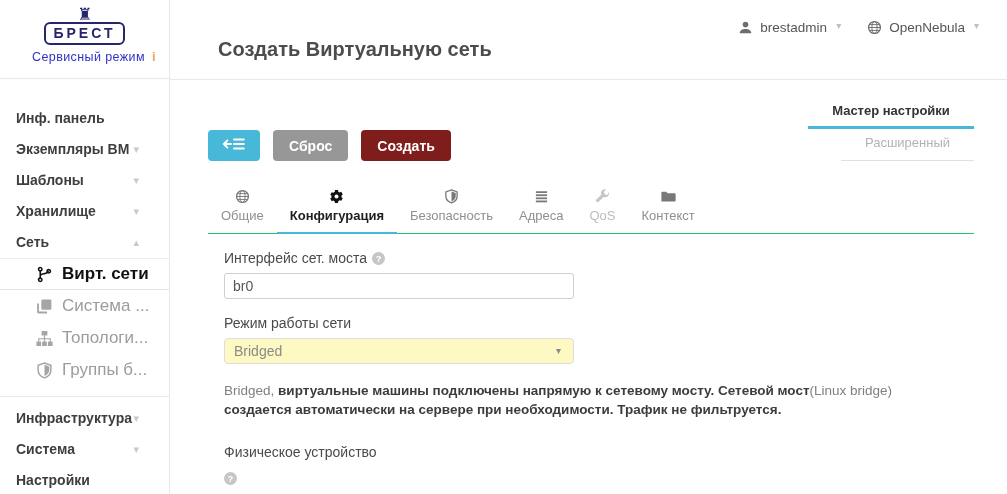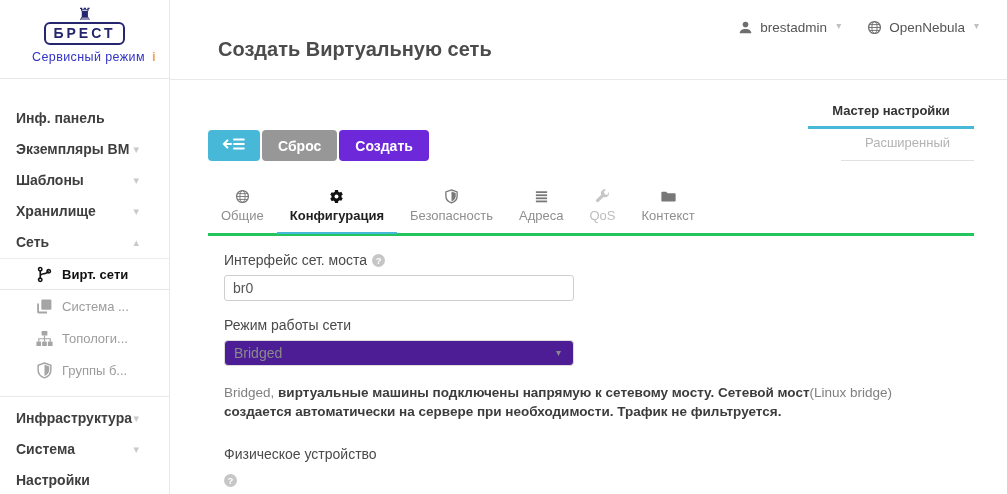--- a/index.html
+++ b/index.html
@@ -15,75 +15,75 @@
               padding:1px 7px; color:#26266e; font-weight:bold; font-size:14px;
               letter-spacing:3px; line-height:17px; }
   .service-mode { margin-top:4px; font-size:12.5px; color:#3232c8; letter-spacing:.4px;margin-left:19px; }
   .service-mode .info-i { color:#f2a35c; font-weight:bold; margin-left:7px; font-size:13px; }
 
   .menu { padding-top:24px; }
   .m-item { position:relative; height:31px; line-height:31px; padding-left:16px;
             font-size:14px; font-weight:bold; color:#3e3e3e; cursor:pointer; white-space:nowrap; }
   .m-item .chev { position:absolute; right:30px; top:0; color:#c9c9c9; font-size:11px; }
   .sub-item { position:relative; height:32px; display:flex; align-items:center;
-              padding-left:36px; font-size:13px; color:#9c9c9c; cursor:pointer; white-space:nowrap; }
+              padding-left:36px; font-size:17px; color:#9c9c9c; cursor:pointer; white-space:nowrap; }
   .sub-item .s-icon { width:17px; height:17px; margin-right:9px; color:#a5a5a5; flex:0 0 auto; }
   .sub-item.active { color:#111; font-weight:bold; border-top:1px solid #ececec;
                      border-bottom:1px solid #e6e6e6; }
   .sub-item.active .s-icon { color:#111; }
   .sidebar-divider { border-top:1px solid #e9e9e9; margin:10px 0 6px 0; }
 
   
   .main { margin-left:170px; height:494px; }
   .hdr { position:relative; height:80px; border-bottom:1px solid #e8e8e8; background:#fff; }
   .page-title { position:absolute; left:48px; top:38px; font-size:20px; font-weight:bold; color:#4c4c4c; }
   .hdr-right { position:absolute; right:28px; top:20px; display:flex; align-items:center; gap:26px;
                font-size:13.5px; color:#555; }
   .hdr-group { display:flex; align-items:flex-start; gap:7px; cursor:pointer; }
   .hdr-group .h-icon { width:15px; height:15px; color:#6e6e6e; }
   .hdr-group .chev { color:#c0c0c0; font-size:10px; margin-left:2px; }
 
   .content { padding:0 33px 0 38px; }
 
   .row-actions { margin-top:17px; display:flex; justify-content:space-between; align-items:flex-end; }
-  .btns { display:flex; gap:2px; }
+  .btns { display:flex; gap:13px; }
   .btn { height:31px; border:none; border-radius:4px; color:#fff; font-weight:bold;
          font-size:14px; padding:0 16px; cursor:pointer;
          font-family:"Liberation Sans","DejaVu Sans",sans-serif; }
   .btn-back { background:#47b8d8; width:52px; display:flex; align-items:center; justify-content:center; }
   .btn-reset { background:#979797; }
-  .btn-create { background:#6d28d9; }
+  .btn-create { background:#7f1d1d; }
 
   .tabs { display:flex; align-items:flex-end;flex-direction:column; }
   .tab { height:32px; line-height:28px; text-align:center; font-size:13px; cursor:pointer; }
   .tab.active { width:166px; color:#333; font-weight:bold; border-bottom:3px solid #47b8d8; }
   .tab.inactive { width:133px; color:#b3b3b3; border-bottom:1px solid #e0e0e0; }
 
-  .subtabs { margin-top:21px; display:flex; border-bottom:3px solid #22c55e; }
+  .subtabs { margin-top:21px; display:flex; border-bottom:1px solid #22c55e; }
   .subtab { display:flex; flex-direction:column; align-items:center; gap:4px;
             padding:7px 13px 9px 13px; margin-bottom:-1px; font-size:13px; color:#8f8f8f;
             border-bottom:2px solid transparent; cursor:pointer; }
   .subtab .t-icon { width:15px; height:15px; color:#787878; }
   .subtab.active { color:#1f1f1f; font-weight:bold; border-bottom-color:#47b8d8; }
   .subtab.active .t-icon { color:#111; }
   .subtab.disabled { color:#bdbdbd; cursor:default; }
   .subtab.disabled .t-icon { color:#c6c6c6; }
 
   .form { padding:16px 0 0 16px; }
   .f-label { font-size:14px; color:#4a4a4a; }
   .help { display:inline-block; width:13px; height:13px; border-radius:50%; background:#c6c6c6;
           color:#fff; font-size:9.5px; font-weight:bold; text-align:center; line-height:13px;
           margin-left:5px; vertical-align:1px; cursor:pointer; }
   .f-input { display:block; margin-top:7px; width:350px; height:26px; border:1px solid #cfcfcf;
              border-radius:3px; padding:0 8px; font-size:14px; color:#555;
              font-family:"Liberation Sans","DejaVu Sans",sans-serif; outline:none; }
   .f-input.small { width:158px; }
   .f-select { position:relative; margin-top:7px; width:350px; height:26px; border:1px solid #ddd;
               border-radius:4px; font-size:14px; color:#8a8a8a; line-height:24px;
-              padding-left:9px; cursor:pointer; background:#4c1d95; }
+              padding-left:9px; cursor:pointer; background:#fef9c3; }
   .f-select .caret { position:absolute; right:12px; top:0; color:#8a8a8a; font-size:10px; }
   .gap1 { margin-top:16px; }
   .note { margin-top:17px; max-width:685px; font-size:13.5px; line-height:19px; }
   .note .lt { color:#808080; font-weight:normal; }
   .note .dk { color:#3c3c3c; font-weight:bold; }
   .gap2 { margin-top:25px; }
   .help-row { margin-top:9px; }
   .in-row { margin-top:9px; }
 </style>
 </head>

